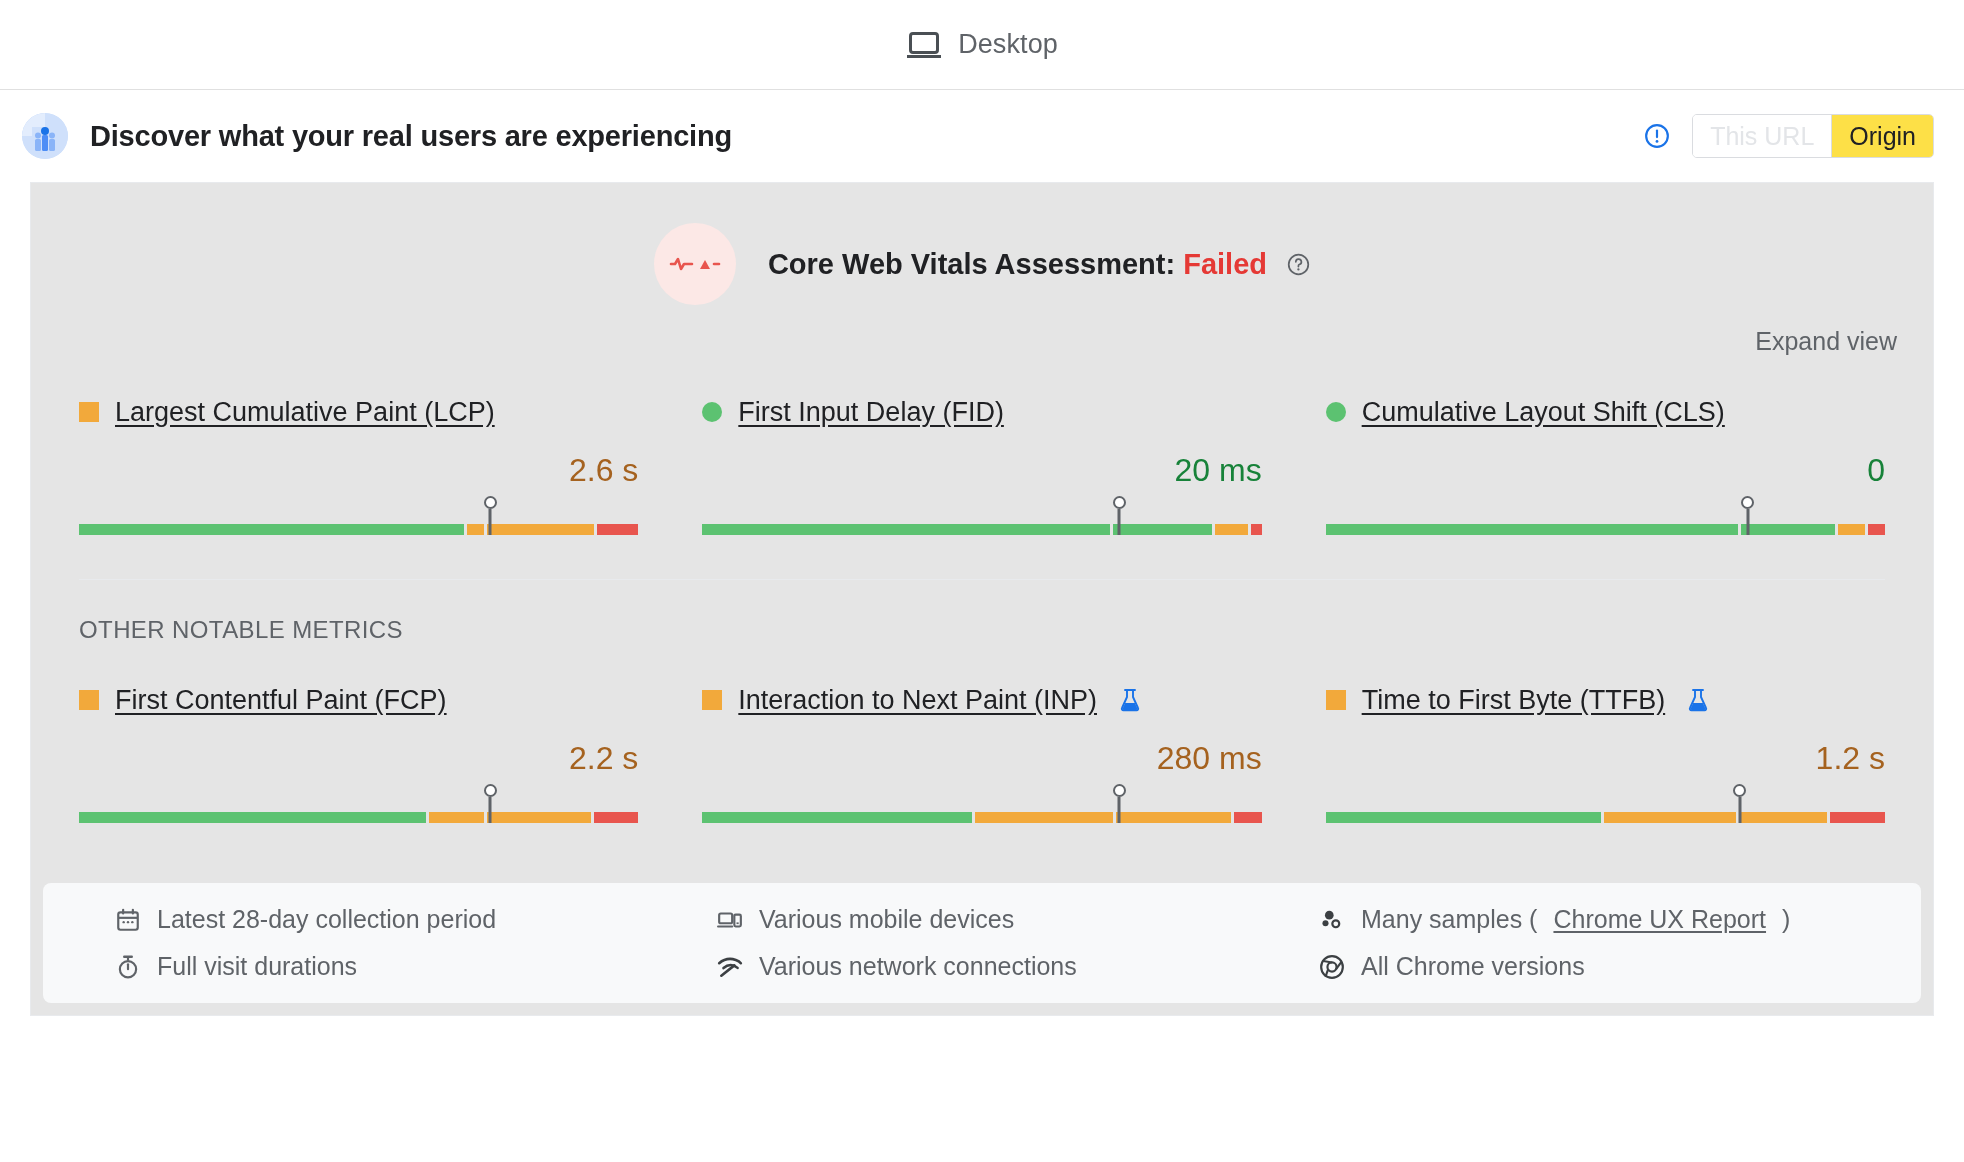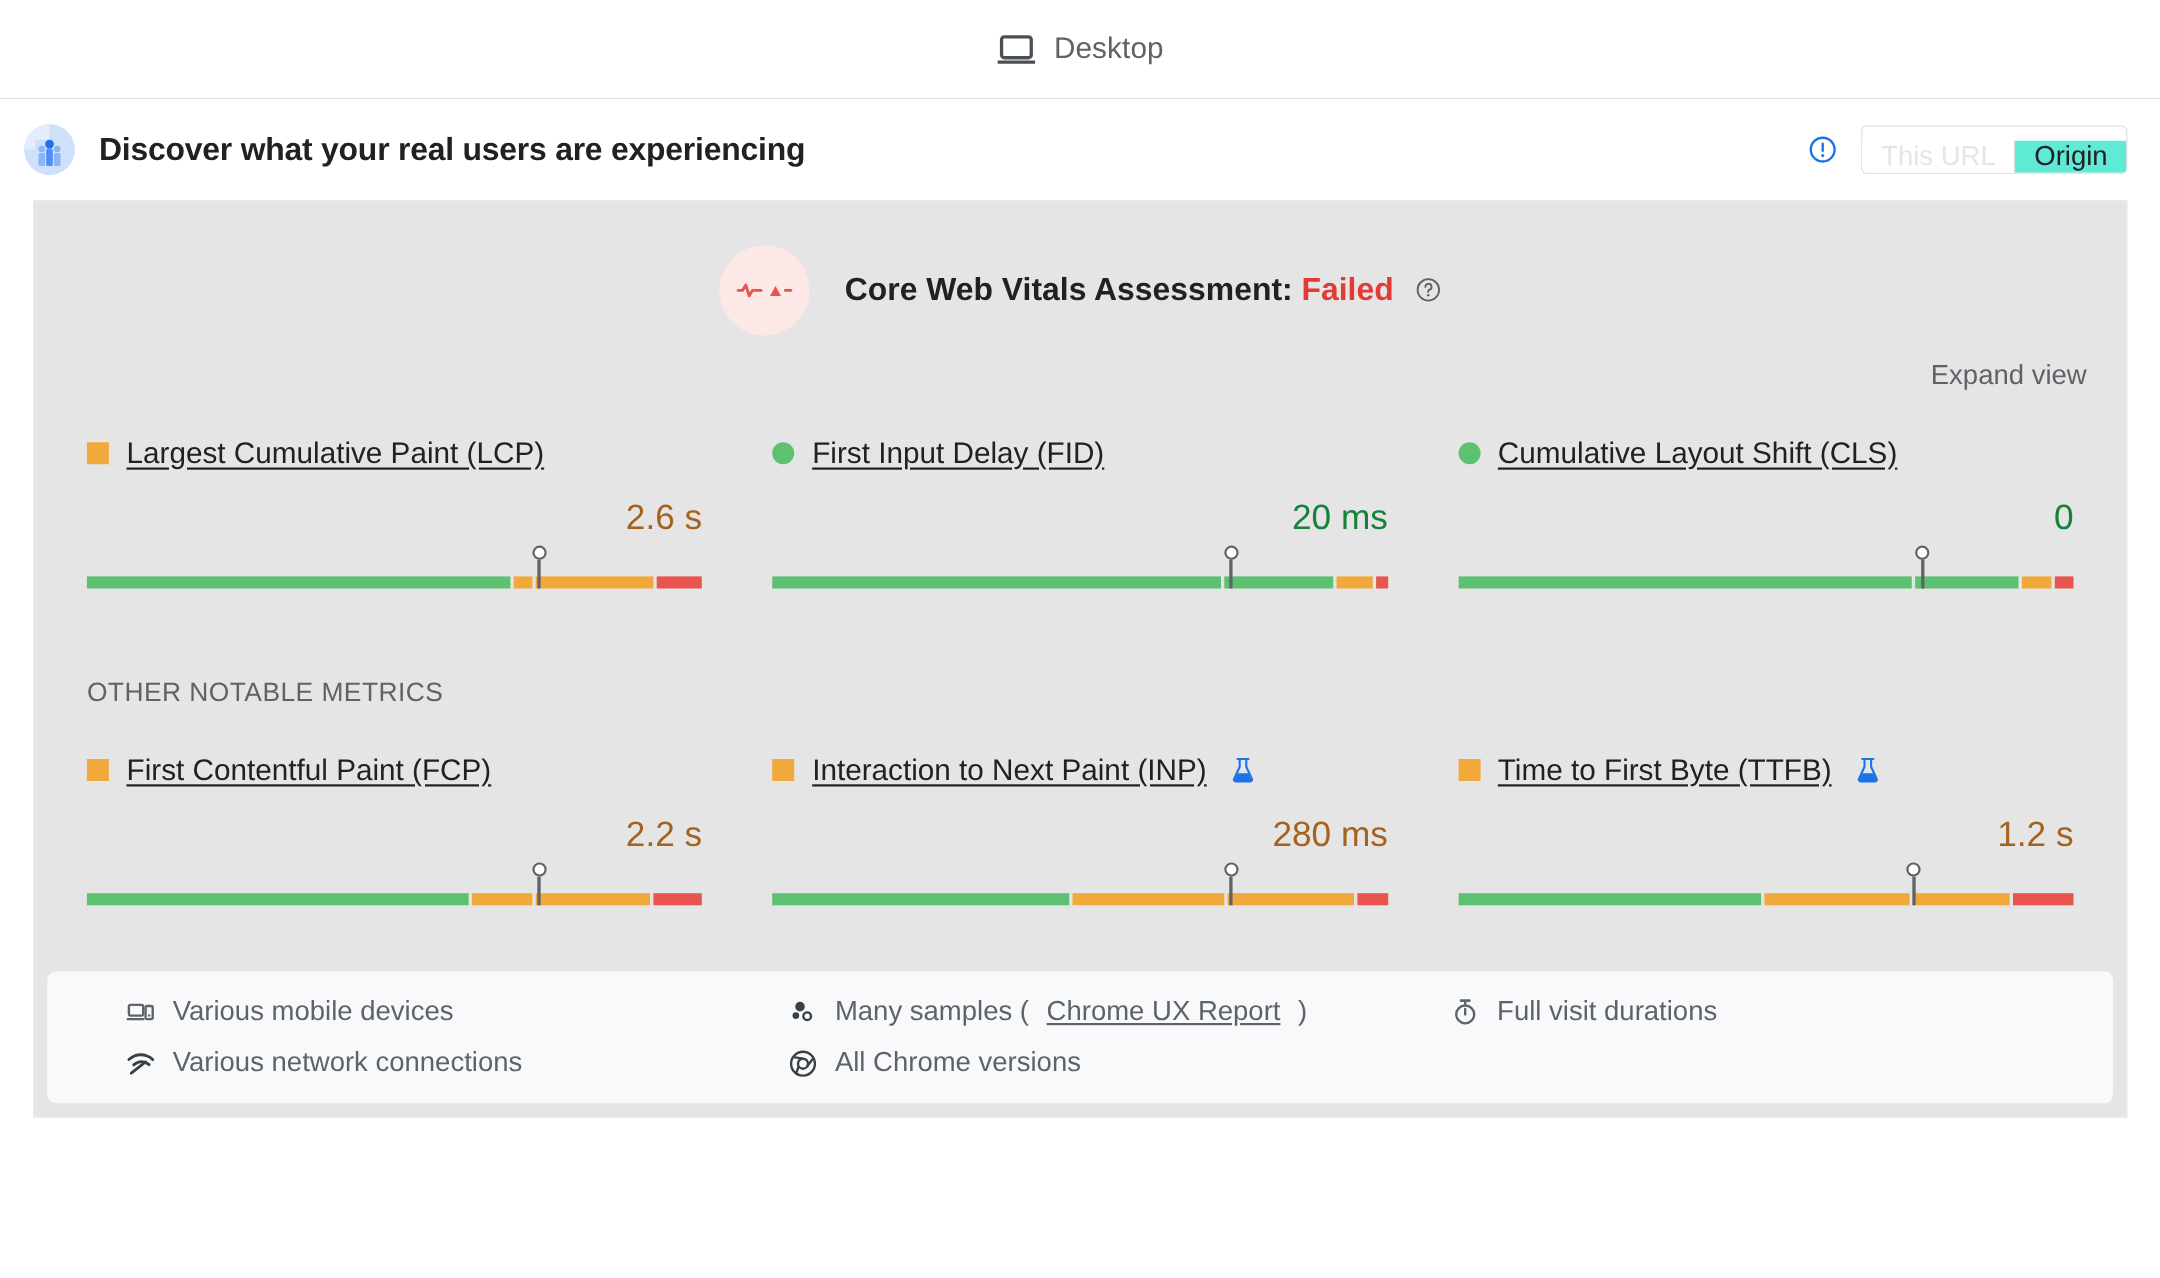--- a/index.html
+++ b/index.html
@@ -71,34 +71,33 @@
     align-items: center;
     gap: 22px;
   }
   .info-icon { width: 26px; height: 26px; display: block; cursor: pointer; }
   .seg-group {
     display: flex;
     border: 1px solid #dadce0;
     border-radius: 5px;
     overflow: hidden;
     height: 44px;
-    align-items: flex-end;
   }
   .seg {
     display: flex; align-items: center;
     padding: 0 17px;
     font-size: 25px;
     color: #202124;
     background: #fff;
     cursor: pointer;
     border-left: 1px solid #dadce0;
   }
   .seg:first-child { border-left: none; }
   .seg.disabled { color: #e3e5e8; cursor: default; }
-  .seg.selected { background: #5eead4; }
+  .seg.selected { background: #fde047; }
 
   
   .card {
     margin: 0 30px;
     border: 1px solid #e8eaed;
     border-radius: 0;
     background: #e5e5e5;
     overflow: hidden;
   }
 
@@ -433,20 +432,34 @@
             <span style="flex: 24 0 0px; background: rgb(242, 169, 59);"></span>
             <span style="flex: 16 0 0px; background: rgb(242, 169, 59);"></span>
             <span style="flex: 10 0 0px; background: rgb(232, 85, 78);"></span>
           </div>
         <div class="needle" style="left: 74%;"></div>
       </div>
     </div>
   </div>
 
   <div class="footer">
+    <div class="foot-item">
+      <span>
+        <svg class="foot-icon" viewBox="0 0 24 24">
+          <rect x="3" y="5" width="18" height="16" rx="2" fill="none" stroke="#5f6368" stroke-width="2"></rect>
+          <line x1="3" y1="10" x2="21" y2="10" stroke="#5f6368" stroke-width="2"></line>
+          <line x1="7.5" y1="2.5" x2="7.5" y2="6" stroke="#5f6368" stroke-width="2" stroke-linecap="round"></line>
+          <line x1="16.5" y1="2.5" x2="16.5" y2="6" stroke="#5f6368" stroke-width="2" stroke-linecap="round"></line>
+          <circle cx="8" cy="14" r="1.1" fill="#5f6368"></circle>
+          <circle cx="12" cy="14" r="1.1" fill="#5f6368"></circle>
+          <circle cx="16" cy="14" r="1.1" fill="#5f6368"></circle>
+        </svg>
+      </span>
+      <span>Latest 28-day collection period</span>
+    </div>
 
     <div class="foot-item">
       <span>
         <svg class="foot-icon" viewBox="0 0 24 24">
           <rect x="2" y="6" width="12" height="9" rx="1.5" fill="none" stroke="#5f6368" stroke-width="2"></rect>
           <line x1="1" y1="18" x2="14" y2="18" stroke="#5f6368" stroke-width="2" stroke-linecap="round"></line>
           <rect x="16" y="7" width="6" height="11" rx="1.3" fill="none" stroke="#5f6368" stroke-width="2"></rect>
           <line x1="18" y1="15" x2="20" y2="15" stroke="#5f6368" stroke-width="1.6"></line>
         </svg>
       </span>

